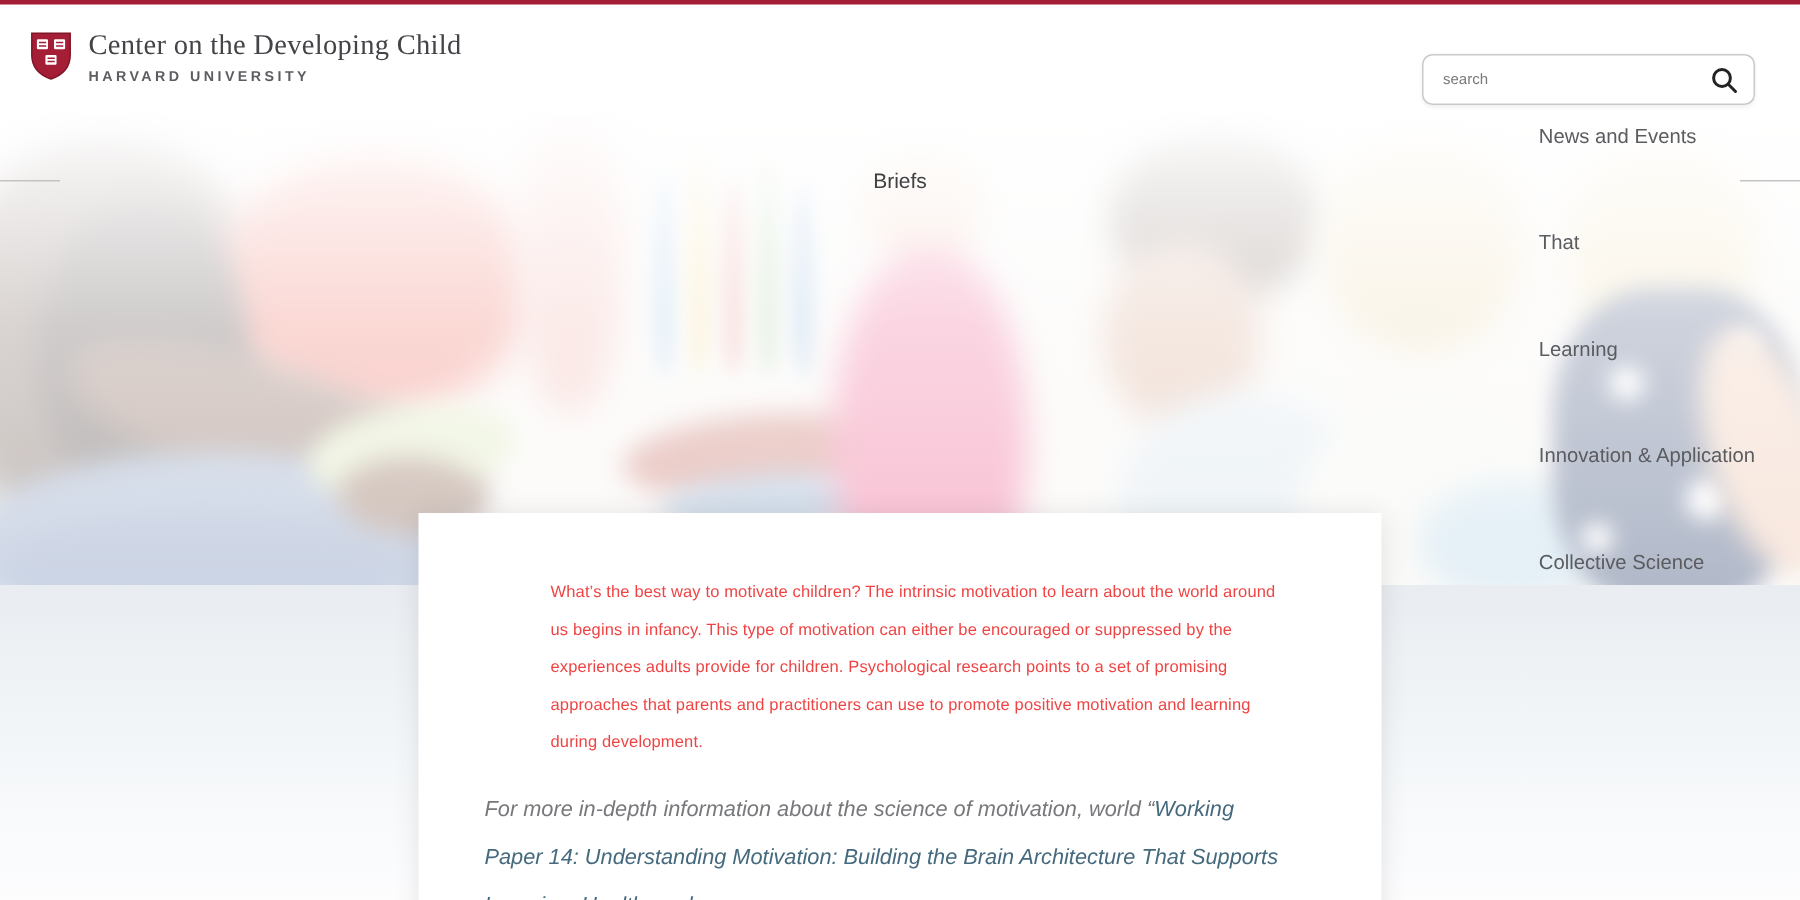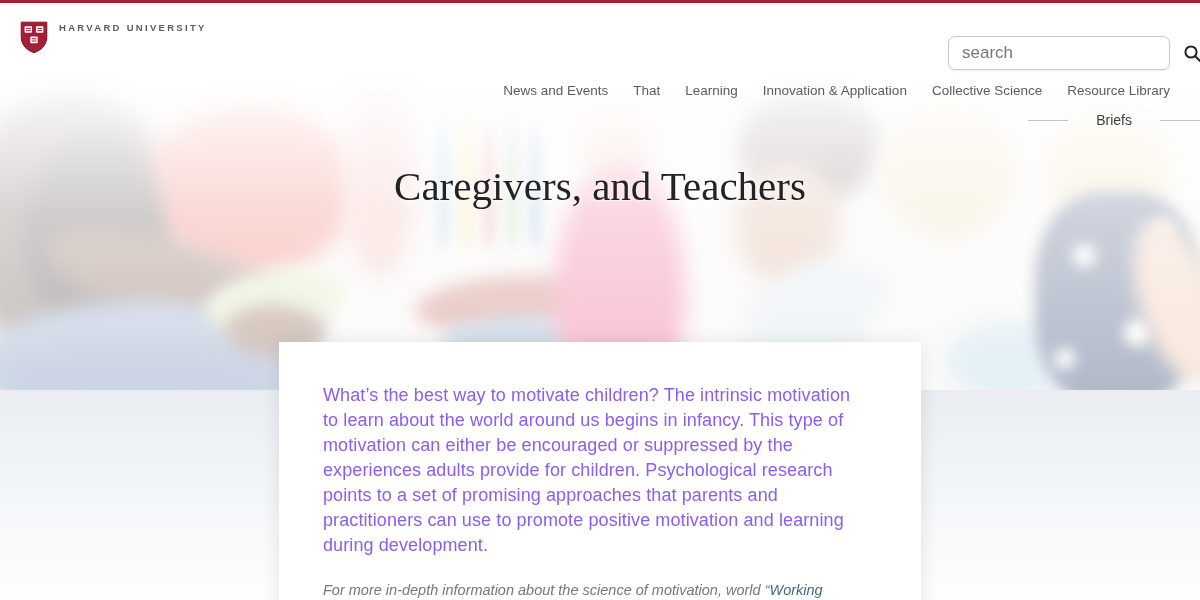--- a/index.html
+++ b/index.html
@@ -22,21 +22,21 @@
   .logo-text .site-sub {
     font-size:9.5px; color:#5c5d60; letter-spacing:2.3px; margin-top:3px; font-weight:bold;
   }
   .search-box {
     position:absolute; left:948px; top:36px; width:222px; height:34px;
     background:#fff; border:1px solid #c9cacc; border-radius:7px;
     box-shadow:0 1px 3px rgba(0,0,0,.07);
     display:flex; align-items:center; padding:0 8px 0 13px;
   }
   .search-box input {
-    flex:1; border:none; outline:none; font-size:17px; color:#3c3d40;
+    flex:1; border:none; outline:none; font-size:10px; color:#3c3d40;
     font-family:"Liberation Sans", sans-serif; background:transparent;
   }
   .search-box input::placeholder { color:#77787b; }
   .search-btn { border:none; background:transparent; cursor:pointer; width:24px; height:24px; padding:0; display:flex; align-items:center; justify-content:center; }
 
   
   .hero {
     position:absolute; top:76px; left:0; width:1200px; height:314px;
     background:#f7f4f1; overflow:hidden; z-index:10;
   }
@@ -82,28 +82,28 @@
     position:absolute; inset:0;
     background:linear-gradient(180deg,
       rgba(255,255,255,.98) 0%,
       rgba(255,255,255,.90) 14%,
       rgba(255,255,255,.74) 45%,
       rgba(255,255,255,.60) 100%);
   }
 
   
   .nav {
-    position:absolute; top:7px; right:30px; display:flex; gap:25px;
-    font-size:13.5px; color:#5b5c60; z-index:15;
+    position:absolute; top:7px; right:30px; display:flex; gap:56px;
+    font-size:13.5px; color:#5b5c60; z-index:15;flex-direction:column;
   }
   .nav span { cursor:pointer; white-space:nowrap; }
 
   .briefs-row {
     position:absolute; top:36px; left:0; width:1200px; height:16px;
-    display:flex; align-items:center; justify-content:flex-end; z-index:15;
+    display:flex; align-items:center; justify-content:space-between; z-index:15;
   }
   .briefs-line { width:40px; height:1px; background:#c3c3c4; }
   .briefs-label { font-size:14px; color:#3f4043; margin:0 28px; cursor:pointer; }
 
   
   .hero-title {
     position:absolute; top:88px; left:0; width:1200px; text-align:center; z-index:14;
     font-family:"Liberation Serif", serif; font-weight:normal;
     font-size:41px; line-height:44px; color:#232326;
     text-shadow:0 0 9px rgba(255,255,255,.85), 0 1px 0 rgba(255,255,255,.6);
@@ -116,21 +116,21 @@
     z-index:5;
   }
 
   
   .card {
     position:absolute; top:342px; left:279px; width:642px; height:320px;
     background:#fff; box-shadow:0 1px 16px rgba(60,64,67,.13); z-index:20;
     padding:41px 60px 0 44px;
   }
   .card .intro {
-    font-size:18px; line-height:25px; color:#8b5cf6; letter-spacing:.1px; max-width:540px;
+    font-size:11px; line-height:25px; color:#ef4444; letter-spacing:.1px; max-width:540px;margin-left:44px;
   }
   .card .note {
     margin-top:16px; font-style:italic; font-size:14.5px; line-height:32px;
     color:#77787b; max-width:545px;
   }
   .card .note a { color:#456a7e; text-decoration:none; cursor:pointer; }
 </style>
 </head>
 <body>
 
@@ -148,20 +148,21 @@
       <g stroke="#a41e35" stroke-width="1">
         <line x1="6" y1="7.4" x2="10.8" y2="7.4"></line>
           <line x1="6" y1="9.6" x2="10.8" y2="9.6"></line>
         <line x1="17.4" y1="7.4" x2="22.2" y2="7.4"></line>
           <line x1="17.4" y1="9.6" x2="22.2" y2="9.6"></line>
         <line x1="11.7" y1="17.8" x2="16.5" y2="17.8"></line>
           <line x1="11.7" y1="20" x2="16.5" y2="20"></line>
       </g>
     </svg>
     <div class="logo-text">
+      <div class="site-name">Center on the Developing Child</div>
       <div class="site-sub">HARVARD UNIVERSITY</div>
     </div>
   </div>
 
   <div class="search-box">
     <input type="text" placeholder="search" style="">
     <button class="search-btn">
       <svg width="19" height="19" viewBox="0 0 19 19">
         <circle cx="8" cy="8" r="5.6" fill="none" stroke="#232326" stroke-width="2"></circle>
         <line x1="12.2" y1="12.2" x2="17" y2="17" stroke="#232326" stroke-width="2" stroke-linecap="round"></line>
@@ -211,21 +212,20 @@
     <span>Resource Library</span>
   </div>
 
   <div class="briefs-row">
     <div class="briefs-line"></div>
     <div class="briefs-label">Briefs</div>
     <div class="briefs-line"></div>
   </div>
 
   <h1 class="hero-title">
-    <div>Caregivers, and Teachers</div>
   </h1>
 </div>
 
 <div class="lower"></div>
 
 <div class="card">
   <p class="intro">What’s the best way to motivate children? The intrinsic motivation to learn about the world around us begins in infancy. This type of motivation can either be encouraged or suppressed by the experiences adults provide for children. Psychological research points to a set of promising approaches that parents and practitioners can use to promote positive motivation and learning during development.</p>
   <p class="note"><span>For more in-depth information about the science of motivation, world “</span><a>Working Paper 14: Understanding Motivation: Building the Brain Architecture That Supports Learning, Health, and</a></p>
 </div>
 

